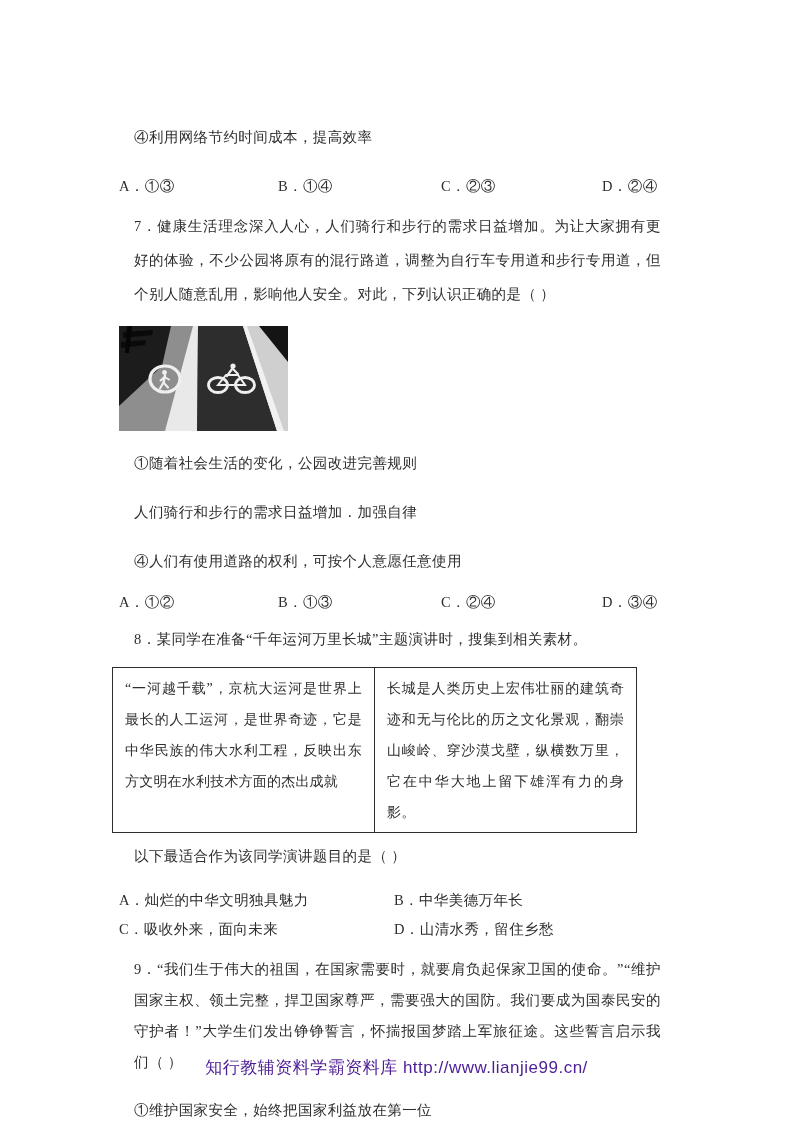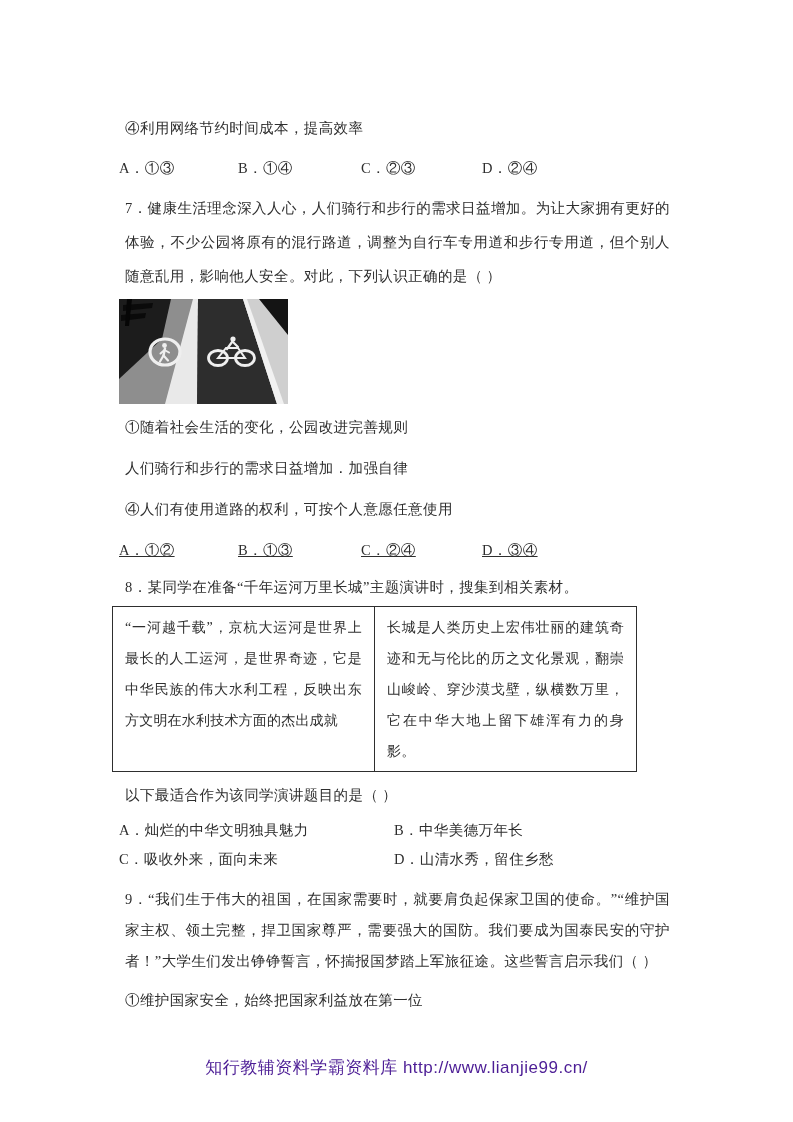--- a/index.html
+++ b/index.html
@@ -11,44 +11,45 @@
     color:#2e2e2e;
     overflow:hidden;
   }
   .content {
     position:absolute;
     left:119px; top:105px;
     width:557px;
     font-size:14.5px;
     letter-spacing:0.4px;
   }
-  .content p { margin:6px; line-height:34px; text-align:justify; }
+  .content p { margin:15px; line-height:34px; text-align:justify; }
 
   .choices-4 {
     display:grid;
     grid-template-columns:119px 123px 121px auto;
     line-height:34px;
     margin-top:2px;
+    gap:40px;
   }
   .choices-2 {
     display:grid;
     grid-template-columns:275px auto;
     line-height:29px;
   }
   .stem-q7 { margin-top:6px !important; }
 
   .photo {
     display:block;
     width:169px; height:105px;
     margin-top:0;
   }
 
   .q7-item { margin-bottom:7px !important; }
   .q7-item:first-of-type { margin-top:20px !important; }
-  .q7-choices { margin-top:2px;text-decoration:underline; }
+  .q7-choices { margin-top:2px; }
 
   .stem-q8 { margin-top:3px !important; line-height:34px !important; }
 
   table.material {
     border-collapse:collapse;
     width:525px;
     margin-left:-7px;
     margin-top:-4px;
     table-layout:fixed;
   }

